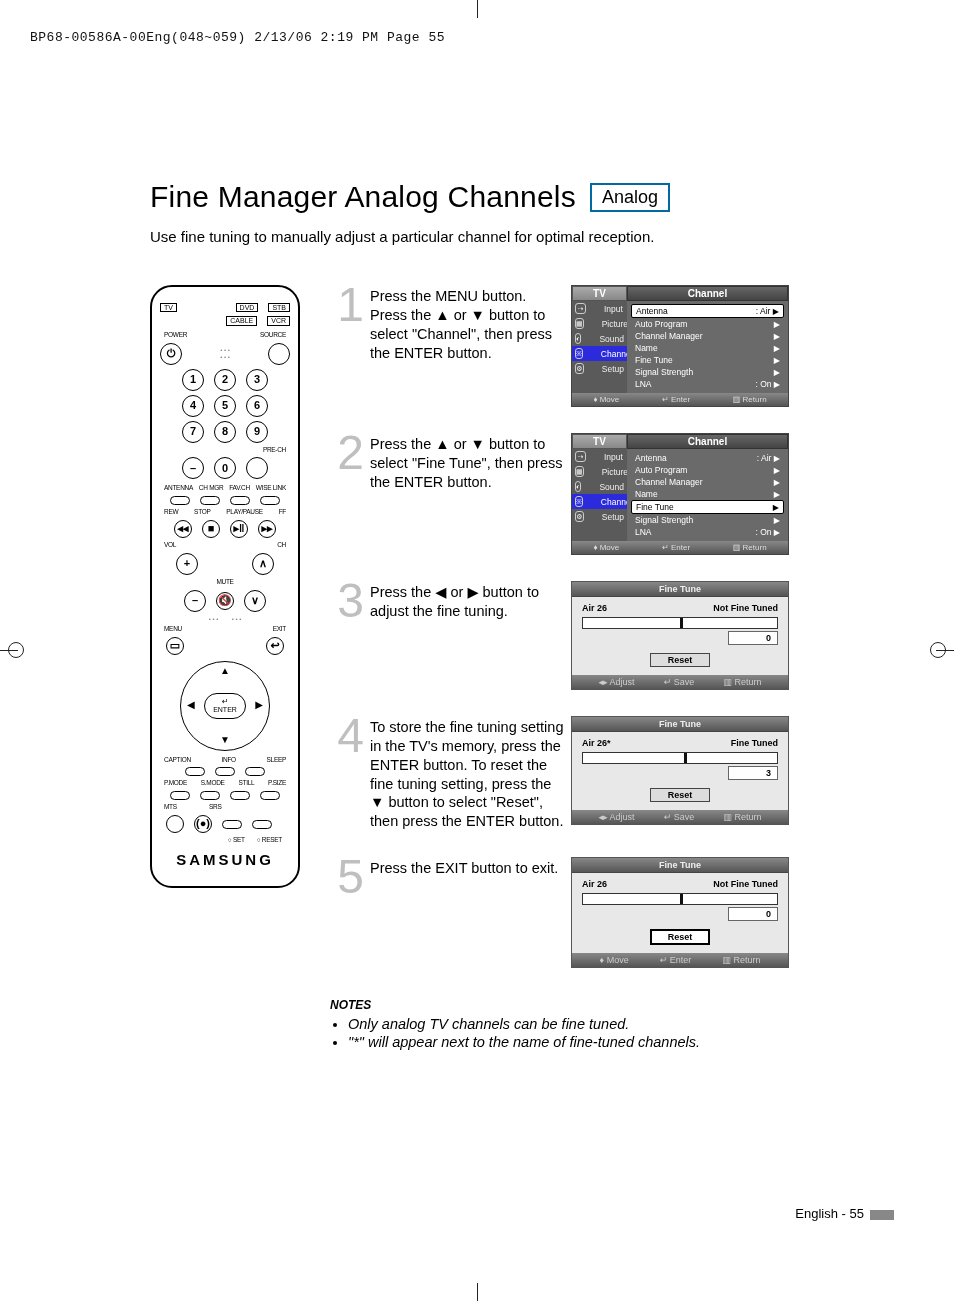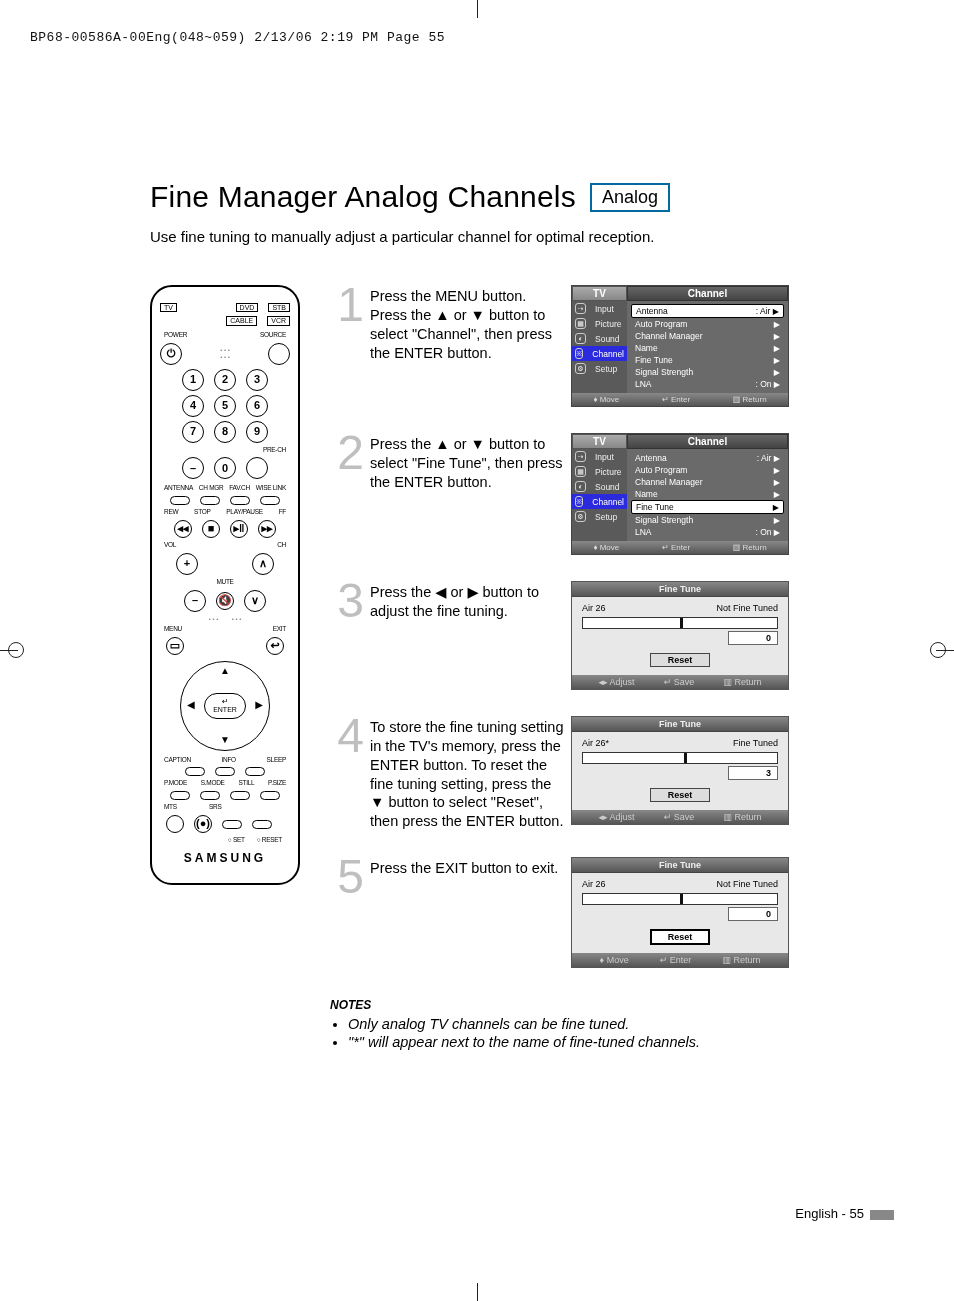--- a/index.html
+++ b/index.html
@@ -83,21 +83,21 @@
     margin: 6px auto; position: relative;
     display: flex; align-items: center; justify-content: center;
   }
   .dpad .center {
     width: 42px; height: 26px; border: 1.5px solid #000; border-radius: 13px;
     font-size: 7px; display: flex; align-items: center; justify-content: center;
     flex-direction: column;
   }
   .dpad .arr { position: absolute; font-size: 10px; }
   .arrU { top: 4px; } .arrD { bottom: 4px; } .arrL { left: 6px; } .arrR { right: 6px; }
-  .brand { font-weight: bold; letter-spacing: 3px; font-size: 12px; margin-top: 8px; }
+  .brand { font-weight: bold; letter-spacing: 3px; font-size: 15px; margin-top: 8px; }
 
   
   .steps { flex: 1; }
   .step {
     display: flex; align-items: flex-start; gap: 6px;
     margin-bottom: 26px;
   }
   .step-num {
     font-size: 48px;
     font-weight: 300;
@@ -143,21 +143,21 @@
     font-weight: bold;
     border: 1px solid #333;
     padding: 1px 0;
   }
   .osd-body { display: flex; }
   .osd-side {
     width: 55px;
     background: #5a5a5a;
   }
   .osd-side .it {
-    display: flex; align-items: center; gap: 9px;
+    display: flex; align-items: center; gap: 18px;
     padding: 2px 3px;
     color: #eee;
     font-size: 8.5px;
   }
   .osd-side .it.sel { background: #2b2bdd; color: #fff; }
   .ico { width: 11px; height: 11px; border: 1px solid #ccc; border-radius: 3px; font-size: 7px; display: inline-flex; align-items: center; justify-content: center;}
   .osd-items {
     flex: 1;
     background: #6a6a6a;
     padding: 3px 4px;
@@ -185,21 +185,21 @@
   .ft-head {
     background: linear-gradient(#888,#555);
     color: #eee; text-align: center; font-weight: bold;
     padding: 2px 0;
     border-bottom: 1px solid #444;
   }
   .ft-body {
     background: #e8e8e8; color: #000;
     padding: 6px 10px 8px;
   }
-  .ft-row1 { display: flex; justify-content: space-between; font-weight: normal; margin-bottom: 4px; }
+  .ft-row1 { display: flex; justify-content: space-between; font-weight: bold; margin-bottom: 4px; }
   .ft-bar {
     height: 12px;
     border: 1px solid #333;
     position: relative;
     margin-bottom: 2px;
     background: #fff;
   }
   .ft-bar .mark {
     position: absolute; top: 0; bottom: 0; width: 3px; background: #111;
   }

